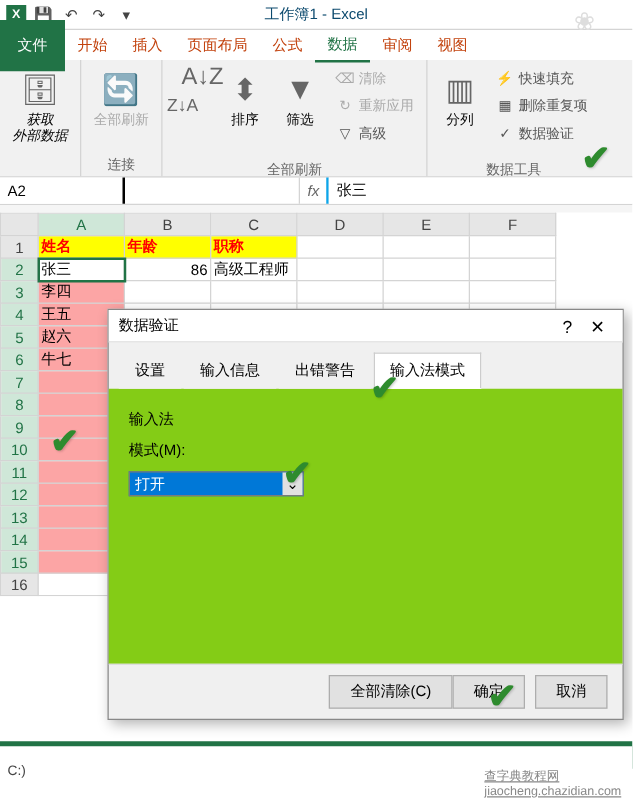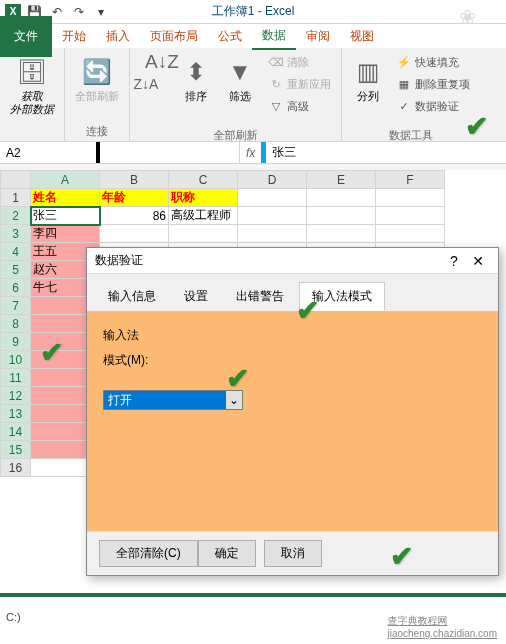--- a/index.html
+++ b/index.html
@@ -26,22 +26,22 @@
     .big-btn { display: flex; flex-direction: column; align-items: center; gap: 2px; padding: 4px; cursor: pointer; }
     .big-btn-icon { width: 32px; height: 32px; display: flex; align-items: center; justify-content: center; font-size: 24px; color: #666; }
     .big-btn-label { font-size: 11px; text-align: center; line-height: 13px; }
     .small-btns { display: flex; flex-direction: column; gap: 2px; }
     .small-btn { display: flex; align-items: center; gap: 3px; padding: 2px 4px; font-size: 11px; cursor: pointer; color: #555; white-space: nowrap; }
     .small-btn-icon { width: 16px; height: 16px; display: inline-flex; align-items: center; justify-content: center; }
     .disabled { color: #aaa; }
     
     
     .formula-row { height: 22px; display: flex; align-items: center; border-bottom: 1px solid #d4d4d4; }
-    .name-box { width: 100px; border: none; padding: 2px 6px; font-size: 12px; border-right: 4px solid #000000; height: 100%; }
-    .fx-label { padding: 0 6px; font-style: italic; color: #666; border-right: 5px solid #0ea5e9; height: 100%; display: flex; align-items: center; text-align: right; }
+    .name-box { width: 100px; border: none; padding: 2px 6px; font-size: 12px; border-right: 2px solid #000000; height: 100%; }
+    .fx-label { padding: 0 6px; font-style: italic; color: #666; border-right: 2px solid #0ea5e9; height: 100%; display: flex; align-items: center; text-align: right; }
     .formula-bar { flex: 1; border: none; padding: 2px 6px; font-size: 12px; height: 100%; }
     .formula-spacer { width: 140px; border-right: 1px solid #d4d4d4; height: 100%; }
     
     
     .grid-container { overflow: hidden; }
     .grid { border-collapse: collapse; font-size: 12px; }
     .grid th, .grid td { border: 1px solid #d4d4d4; height: 18px; padding: 0 2px; font-weight: normal; }
     .corner { width: 30px; background: #e6e6e6; }
     .col-hdr { background: #e6e6e6; text-align: center; width: 69px; color: #444; }
     .col-hdr.sel { background: #cfe7d8; color: #217346; }
@@ -54,26 +54,26 @@
     .cell.right { text-align: right; }
     
     
     .dialog-overlay { position: absolute; left: 86px; top: 247px; width: 413px; height: 329px; background: #f0f0f0; border: 1px solid #888; box-shadow: 3px 3px 10px rgba(0,0,0,0.3); }
     .dlg-title { height: 26px; background: #fff; display: flex; align-items: center; padding: 0 8px; font-size: 12px; border-bottom: 1px solid #ddd; }
     .dlg-title-text { flex: 1; }
     .dlg-help, .dlg-close { width: 24px; text-align: center; cursor: pointer; font-size: 14px; }
     .dlg-tabs { display: flex; padding: 8px 8px 0; gap: 2px; }
     .dlg-tab { padding: 5px 12px; font-size: 12px; background: #f0f0f0; border: 1px solid transparent; cursor: pointer; }
     .dlg-tab.active { background: #fff; border: 1px solid #ccc; border-bottom-color: #fff; }
-    .dlg-body { padding: 16px 16px; background: #fdba74; height: 220px; }
+    .dlg-body { padding: 16px 16px; background: #84cc16; height: 220px; }
     .dlg-label { font-size: 12px; margin-bottom: 6px; }
-    .dlg-sublabel { font-size: 12px; margin: 8px 0 21px; }
+    .dlg-sublabel { font-size: 12px; margin: 8px 0 8px; }
     .dlg-select { width: 140px; height: 20px; background: #0078d7; color: #fff; border: 1px solid #7a7a7a; padding: 0 4px; font-size: 12px; display: flex; align-items: center; justify-content: space-between; cursor: pointer; }
     .dlg-select-arrow { background: #e1e1e1; color: #000; width: 16px; height: 18px; display: flex; align-items: center; justify-content: center; margin-right: -4px; }
-    .dlg-footer { position: absolute; bottom: 0; left: 0; right: 0; padding: 8px 12px; display: flex; justify-content: flex-start; border-top: 1px solid #ddd; }
+    .dlg-footer { position: absolute; bottom: 0; left: 0; right: 0; padding: 8px 12px; display: flex; justify-content: flex-end; border-top: 1px solid #ddd; }
     .dlg-btn { padding: 4px 16px; font-size: 12px; background: #e1e1e1; border: 1px solid #adadad; cursor: pointer; }
     
     
     .status-bar { position: absolute; top: 575px; left: 0; right: 0; height: 22px; background: #217346; color: #fff; display: flex; align-items: center; padding: 0 8px; font-size: 11px; margin-top: 18px; }
     .status-right { margin-left: auto; display: flex; gap: 8px; }
     
     
     .watermark { position: absolute; bottom: 4px; right: 6px; font-size: 10px; color: #888; background: rgba(255,255,255,0.8); padding: 1px 3px; text-decoration: underline; }
     .bottom-area { position: absolute; top: 597px; left: 0; right: 0; bottom: 0; background: #fff; padding: 14px 6px; font-size: 11px; color: #444; }
     
@@ -358,22 +358,22 @@
     </table>
 </div>
 
 <div class="dialog-overlay">
   <div class="dlg-title">
     <span class="dlg-title-text">数据验证</span>
     <span class="dlg-help">?</span>
     <span class="dlg-close">✕</span>
   </div>
   <div class="dlg-tabs">
+    <div class="dlg-tab">设置</div>
     <div class="dlg-tab">输入信息</div>
-    <div class="dlg-tab">设置</div>
     <div class="dlg-tab">出错警告</div>
     <div class="dlg-tab active">输入法模式</div>
   </div>
   <div class="dlg-body">
     <div class="dlg-label">输入法</div>
     <div class="dlg-sublabel">模式(M):</div>
     <div class="dlg-select">
       <span>打开</span>
       <span class="dlg-select-arrow">⌄</span>
     </div>

